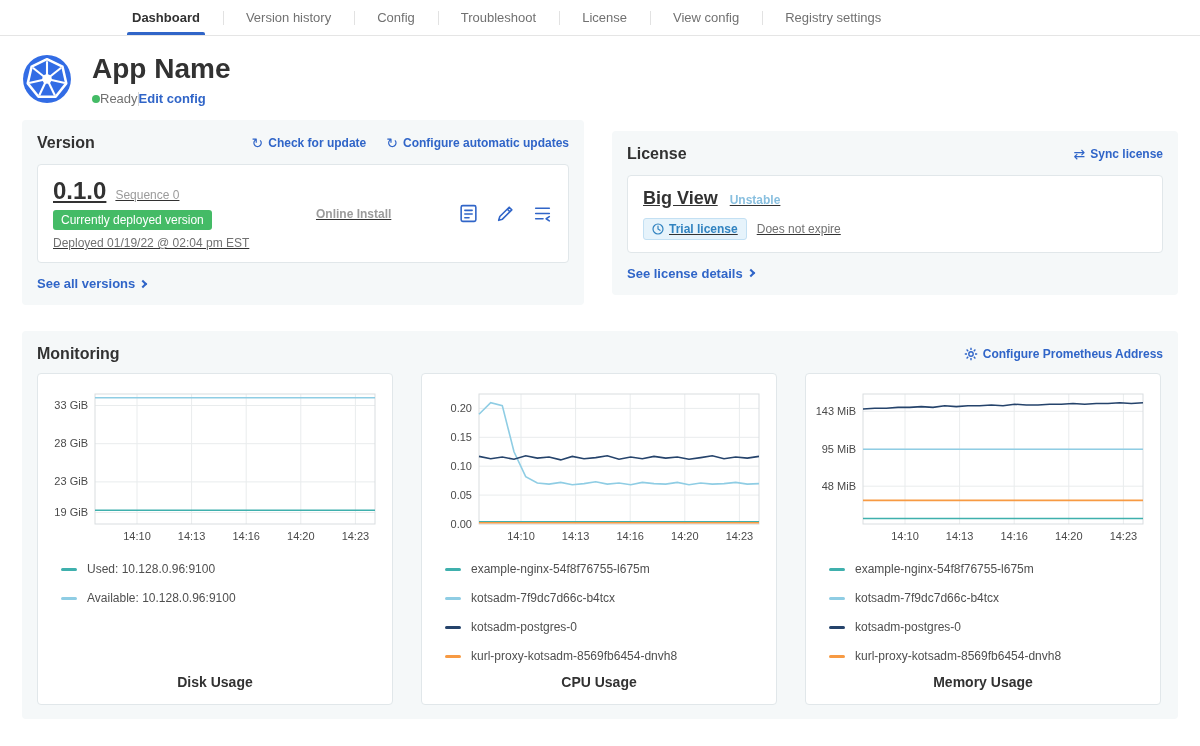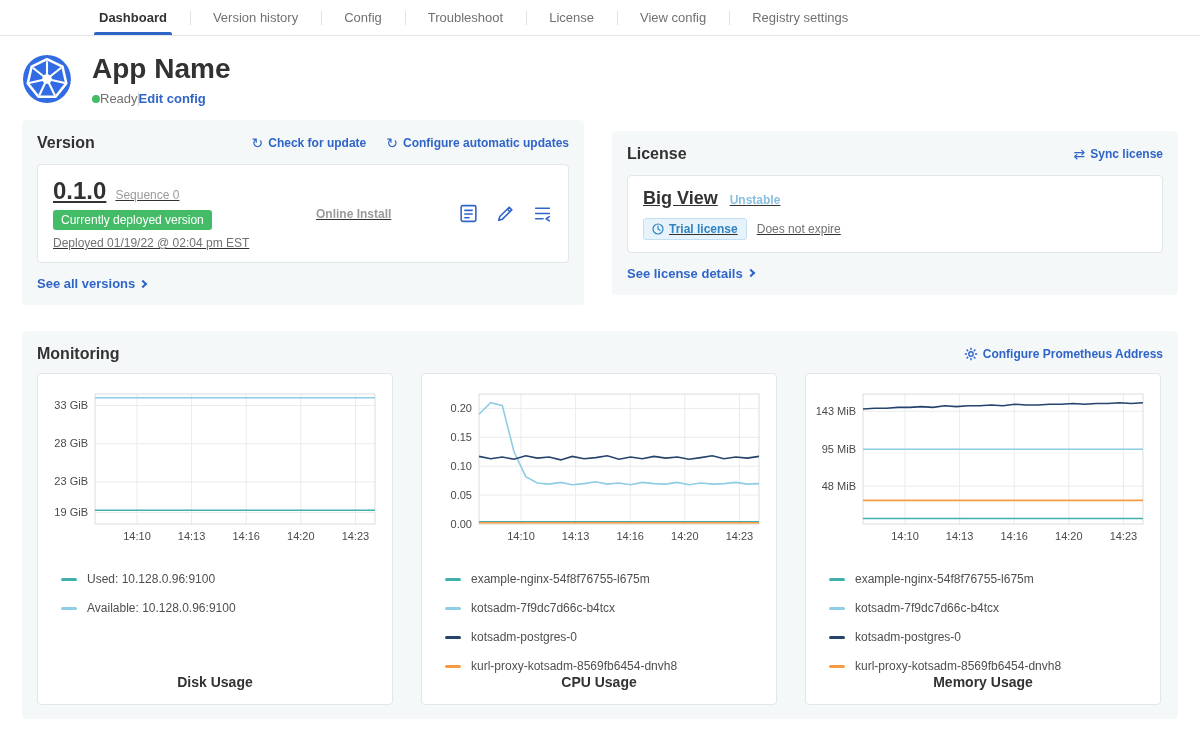--- a/index.html
+++ b/index.html
@@ -5,21 +5,21 @@
   * { box-sizing: border-box; }
   html,body { margin:0; padding:0; }
   body {
     width:1200px; height:746px; overflow:hidden;
     background:#ffffff; color:#323232;
     font-family:"Liberation Sans", sans-serif;
   }
   
   .topnav {
     display:flex; align-items:stretch; height:36px;
-    border-bottom:1px solid #e5e5e5; padding-left:76px; background:#fff;text-align:center;
+    border-bottom:1px solid #e5e5e5; padding-left:109px; background:#fff;text-align:center;
   }
   .tab {
     position:relative; display:flex; align-items:center;
     padding:0 23px; font-size:13px; color:#717171; cursor:pointer; white-space:nowrap;
   }
   .tab + .tab::before {
     content:""; position:absolute; left:0; top:11px; width:1px; height:14px; background:#e2e2e2;
   }
   .tab.active { color:#323232; font-weight:bold; }
   .tab.active::after {
@@ -78,21 +78,21 @@
     font-size:12px; font-weight:bold; padding:3px 8px; border-radius:3px;
   }
   .no-expire { font-size:12px; color:#717171; }
   
   .monitoring-card { margin:26px 22px 0 22px; background:#f5f8f9; border-radius:4px; padding:14px 15px; }
   .charts { display:flex; gap:28px; margin-top:10px; }
   .chart-box {
     background:#fff; border:1px solid #e1e7ea; border-radius:4px;
     width:356px; height:332px; padding:12px 9px; display:flex; flex-direction:column;
   }
-  .legend { margin-top:20px; display:flex; flex-direction:column; gap:15px; padding-left:14px;justify-content:space-between; }
+  .legend { margin-top:10px; display:flex; flex-direction:column; gap:15px; padding-left:14px;justify-content:space-between; }
   .legend-row { display:flex; align-items:center; gap:10px; font-size:12px; color:#4f4f4f; }
   .swatch { width:16px; height:3px; border-radius:2px; display:inline-block; flex:0 0 auto; }
   .chart-title { margin-top:auto; text-align:center; font-weight:bold; font-size:14px; padding-bottom:2px; }
 </style>
 </head>
 <body>
 
 <nav class="topnav">
   <div class="tab active">
       <span>Dashboard</span>

